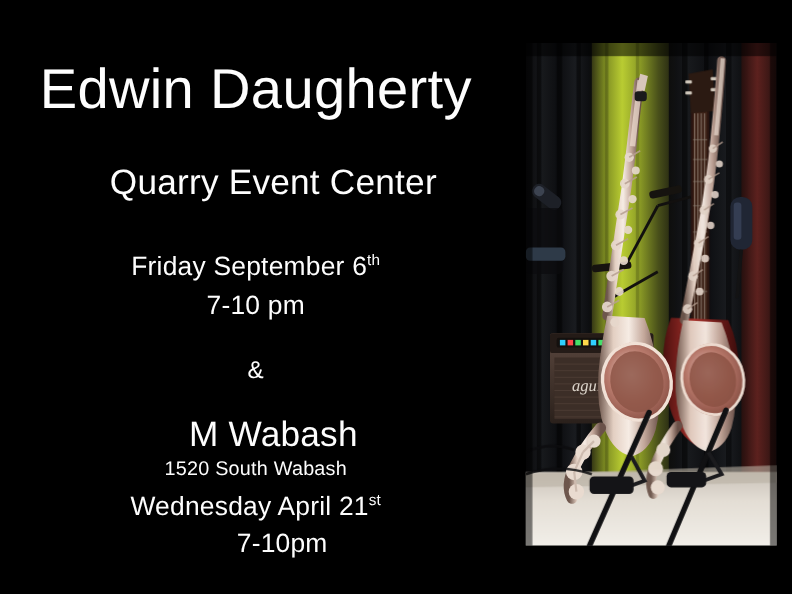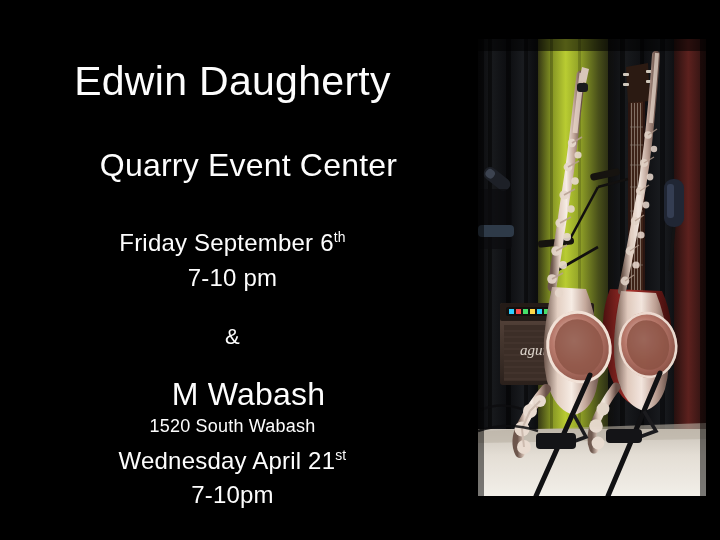--- a/index.html
+++ b/index.html
@@ -28,21 +28,21 @@
   .line {
     position: absolute;
     width: 100%;
     text-align: center;
     color: #fdfdfd;
     white-space: nowrap;
     letter-spacing: 0.2px;
   }
   .artist-name {
     top: 58px;
-    font-size: 41px;
+    font-size: 51px;
     line-height: 46px;
     font-weight: 400;
     letter-spacing: 0.3px;
   }
   .venue {
     font-size: 32px;
     line-height: 38px;
     font-weight: 400;
     margin-left: 16px;
   }
@@ -56,21 +56,21 @@
   .address-1 { top: 196px; }
   .address-2 { top: 415px; }
   .datetime {
     font-size: 24px;
     line-height: 34px;
     font-weight: 400;
   }
   .date-1 { top: 226px; }
   .time-1 { top: 261px; }
   .date-2 { top: 444px; }
-  .time-2 { top: 478px; }
+  .time-2 { top: 478px; padding-left: 24px; }
   .ampersand {
     top: 324px;
     font-size: 22px;
     line-height: 26px;
   }
   .sup {
     font-size: 0.58em;
     vertical-align: super;
     line-height: 0;
   }

